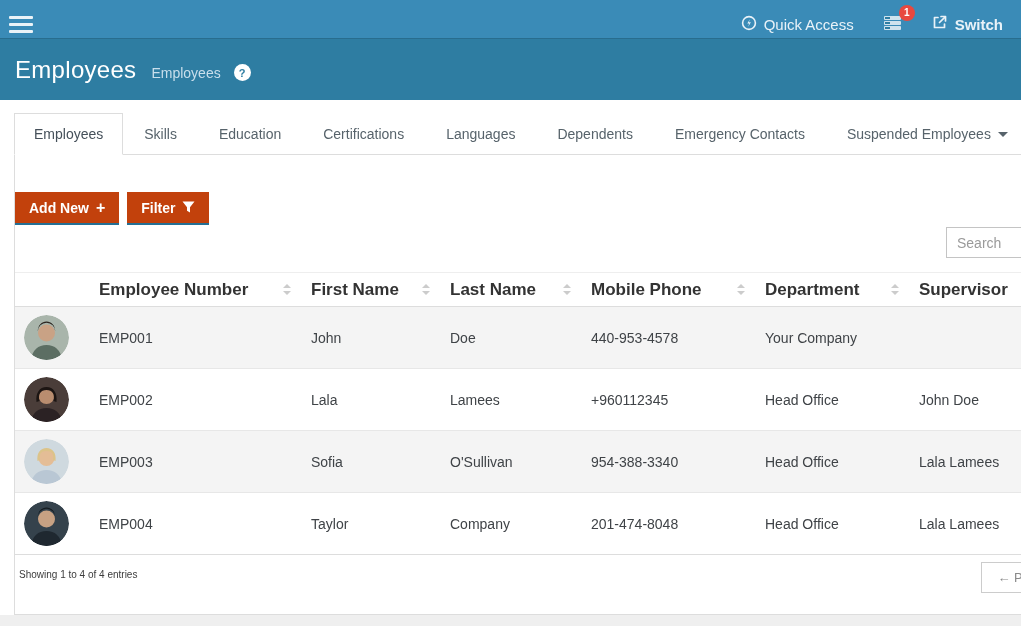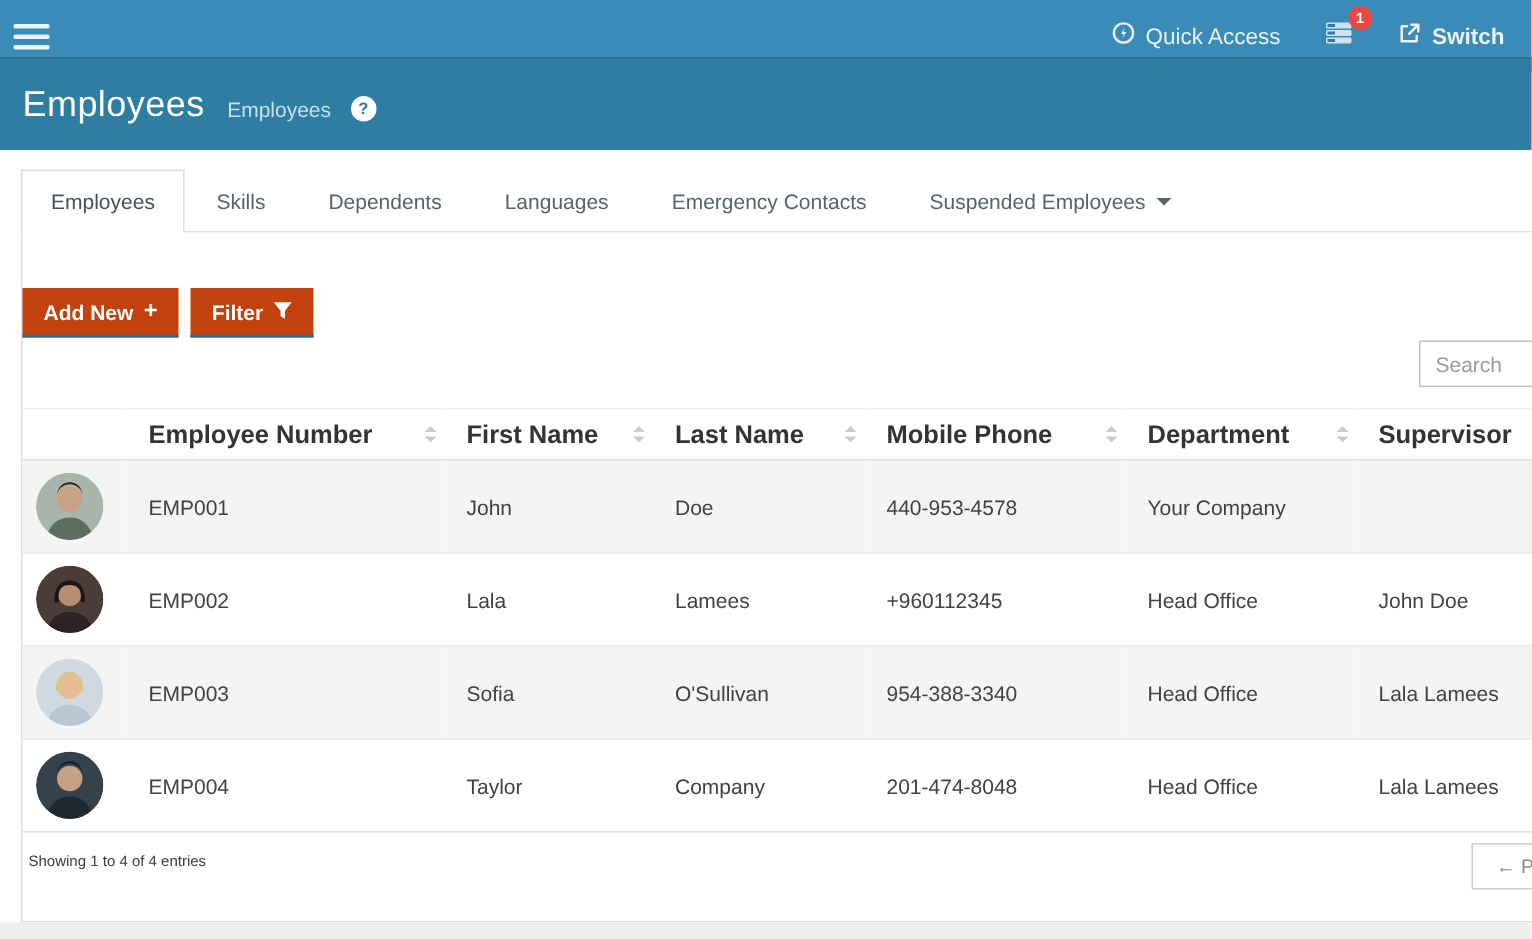--- a/index.html
+++ b/index.html
@@ -132,24 +132,30 @@
 
 <div class="content">
   <div class="tabbar">
     <div class="tab active">
         <span>Employees</span>
       </div>
     <div class="tab">
         <span>Skills</span>
       </div>
     <div class="tab">
+        <span>Education</span>
+      </div>
+    <div class="tab">
+        <span>Certifications</span>
+      </div>
+    <div class="tab">
+        <span>Languages</span>
+      </div>
+    <div class="tab">
         <span>Dependents</span>
-      </div>
-    <div class="tab">
-        <span>Languages</span>
       </div>
     <div class="tab">
         <span>Emergency Contacts</span>
       </div>
     <div class="tab">
       <span>Suspended Employees</span>
       <span class="caret"></span>
     </div>
   </div>
 

